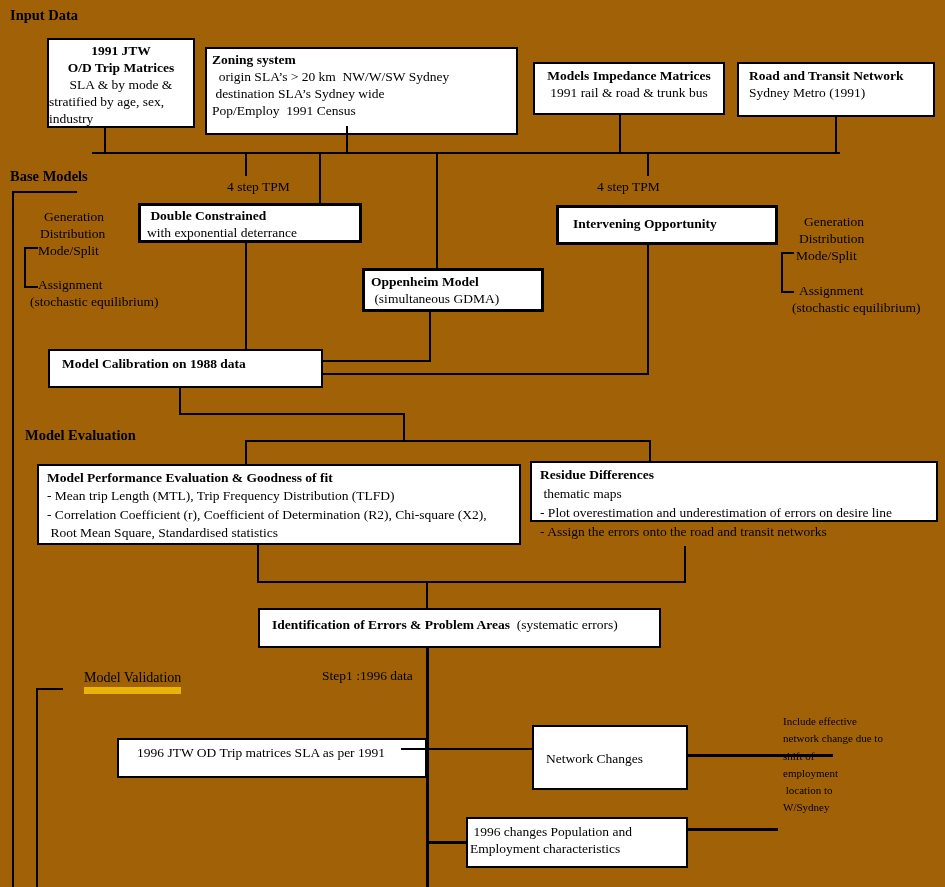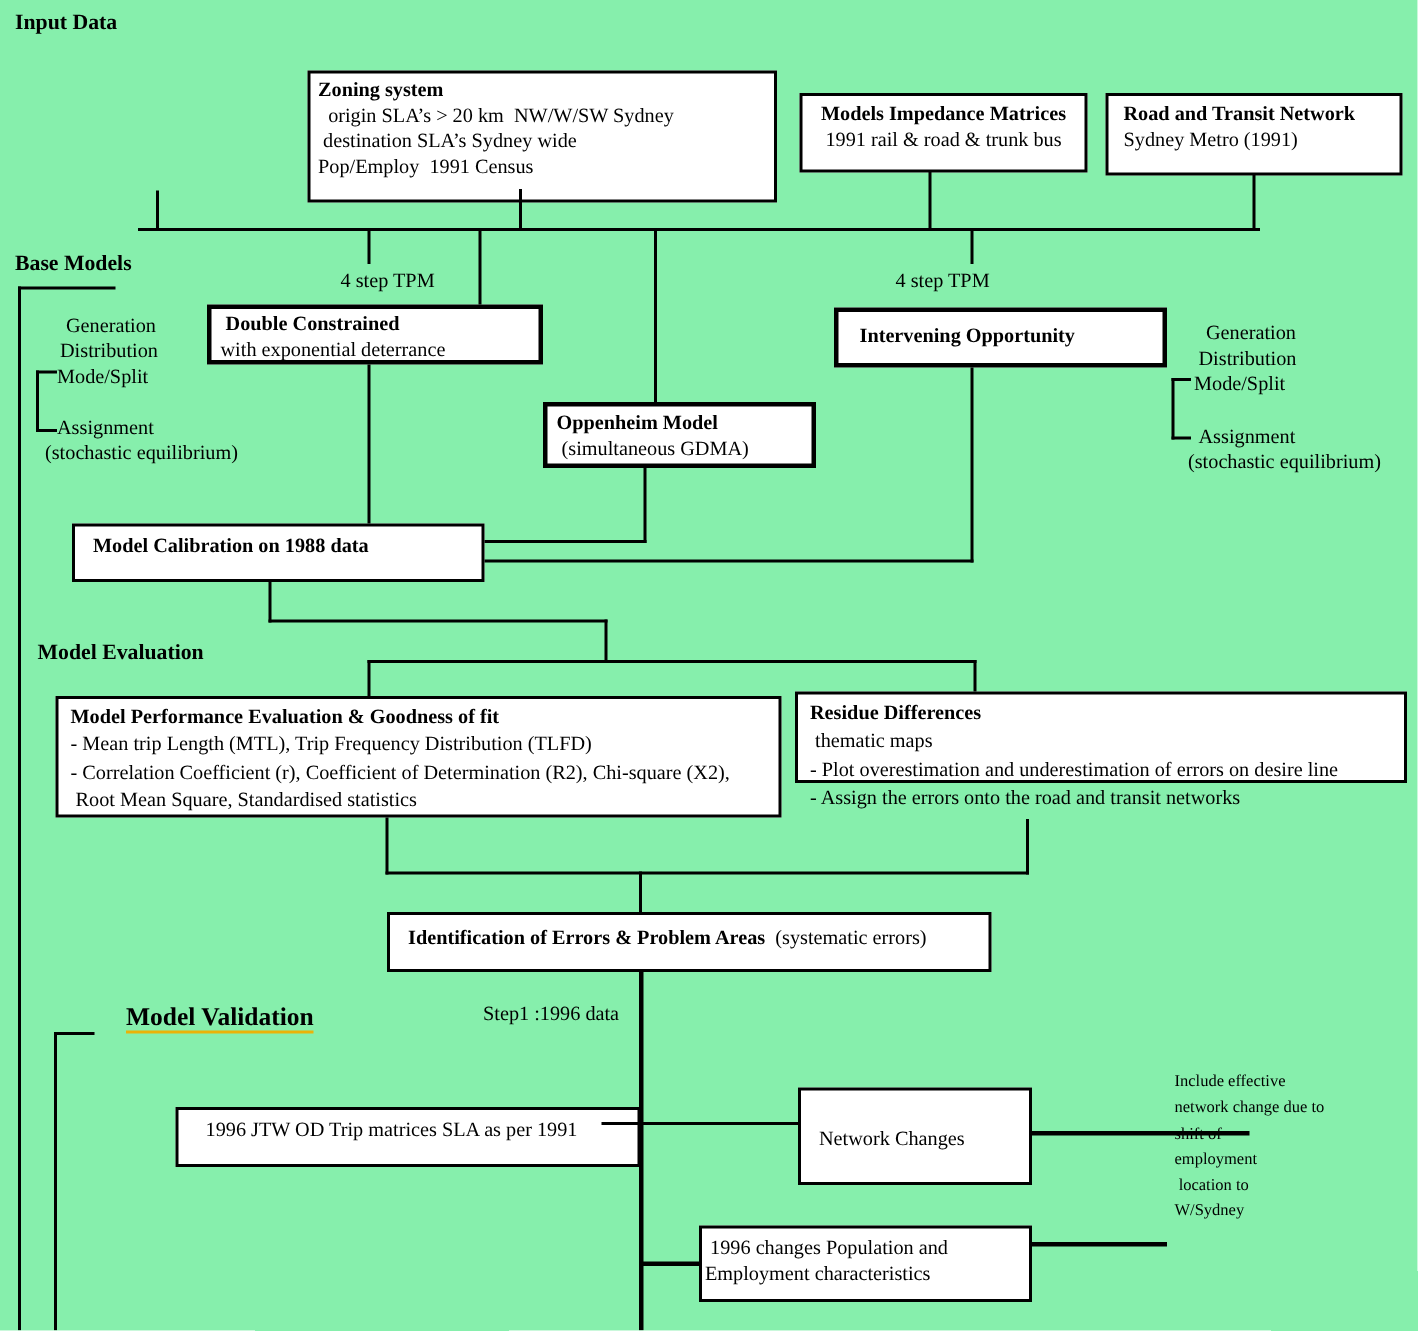--- a/index.html
+++ b/index.html
@@ -1,37 +1,44 @@
 <!DOCTYPE html>
 <html><head>
 <meta charset="utf-8">
 <style>
   html,body{margin:0;padding:0;background:#fff;}
-  .canvas{position:relative;width:945px;height:887px;background:#86efac;overflow:hidden;
+  .canvas{position:relative;width:945px;height:887px;background:#a16207;overflow:hidden;
           font-family:"Liberation Serif",serif;color:#000;}
   .txt{position:absolute;white-space:pre;font-size:13.5px;line-height:16px;}
   .b{font-weight:bold;}
   .h14{font-size:14.5px;}
   .bx{position:absolute;border:2px solid #000;background:#fff;box-sizing:border-box;
       font-size:13.5px;}
   .bx div{white-space:pre;line-height:17px;}
   .bx3{border-width:3px;}
   .ln{position:absolute;background:#000;}
-  .mv{font-size:17px;font-weight:bold;border-bottom:2px solid #eab308;padding-bottom:1px;}
+  .mv{font-size:14px;font-weight:normal;border-bottom:7px solid #eab308;padding-bottom:1px;}
 </style>
 </head>
 <body>
 
 <div class="canvas">
 
   <div class="txt b h14" style="left:10px;top:7px">Input Data</div>
   <div class="txt b h14" style="left:10px;top:168px">Base Models</div>
   <div class="txt b h14" style="left:25px;top:427px">Model Evaluation</div>
   <div class="txt mv" style="left:84px;top:670px;position:absolute">Model Validation</div>
 
+  <div class="bx" style="left:47px;top:38px;width:148px;height:90px;text-align:center;padding-top:2px">
+    <div class="b">1991 JTW</div>
+    <div class="b">O/D Trip Matrices</div>
+    <div>SLA &amp; by mode &amp;</div>
+    <div style="text-align:left">stratified by age, sex,</div>
+    <div style="text-align:left">industry</div>
+  </div>
 
   <div class="bx" style="left:205px;top:47px;width:313px;height:88px;padding:2px 0 0 5px">
     <div class="b">Zoning system</div>
     <div>  origin SLA’s &gt; 20 km  NW/W/SW Sydney</div>
     <div> destination SLA’s Sydney wide</div>
     <div>Pop/Employ  1991 Census</div>
   </div>
 
   <div class="bx" style="left:533px;top:62px;width:192px;height:53px;text-align:center;padding-top:3px">
     <div class="b">Models Impedance Matrices</div>

